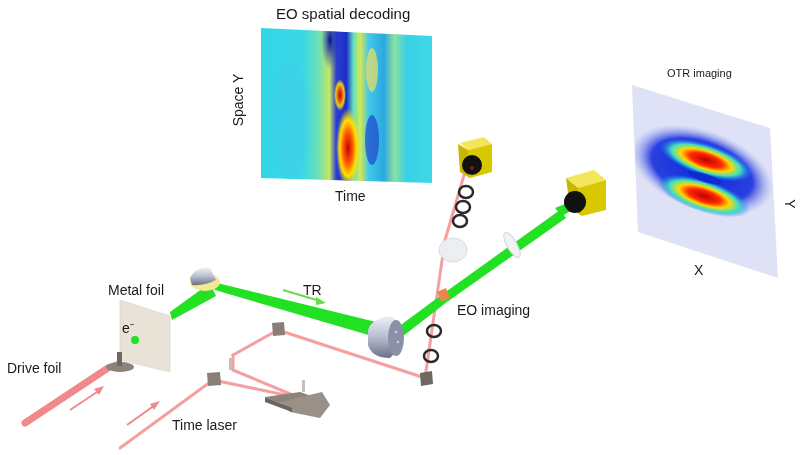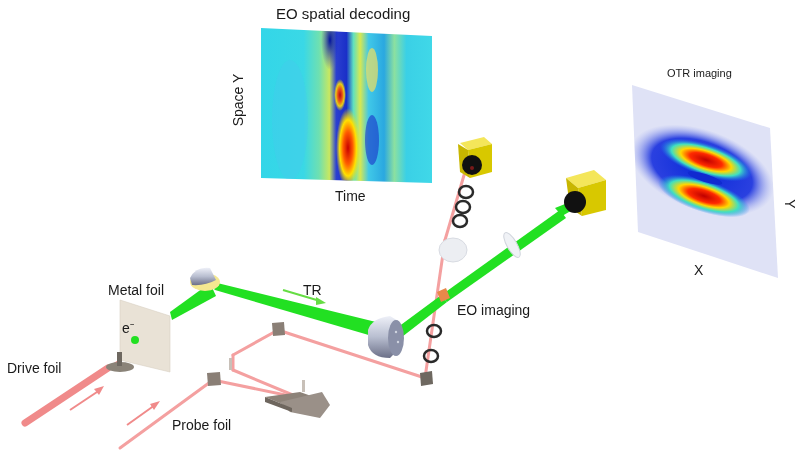--- a/index.html
+++ b/index.html
@@ -197,15 +197,15 @@
 <div class="label" style="left:212px;top:92px;transform:rotate(-90deg);transform-origin:center;">Space Y</div>
 <div class="label" style="left:335px;top:188px;">Time</div>
 
 <div class="label" style="left:667px;top:67px;font-size:11px;">OTR imaging</div>
 <div class="label" style="left:694px;top:262px;">X</div>
 <div class="label" style="left:785px;top:196px;transform:rotate(90deg);">Y</div>
 
 <div class="label" style="left:108px;top:282px;">Metal foil</div>
 <div class="label" style="left:122px;top:318px;">e⁻</div>
 <div class="label" style="left:7px;top:360px;">Drive foil</div>
-<div class="label" style="left:172px;top:417px;">Probe foil</div>
+<div class="label" style="left:172px;top:417px;">Time laser</div>
 <div class="label" style="left:303px;top:271px;margin-top:11px;">TR</div>
 <div class="label" style="left:457px;top:302px;">EO imaging</div>
 
 </body></html>

